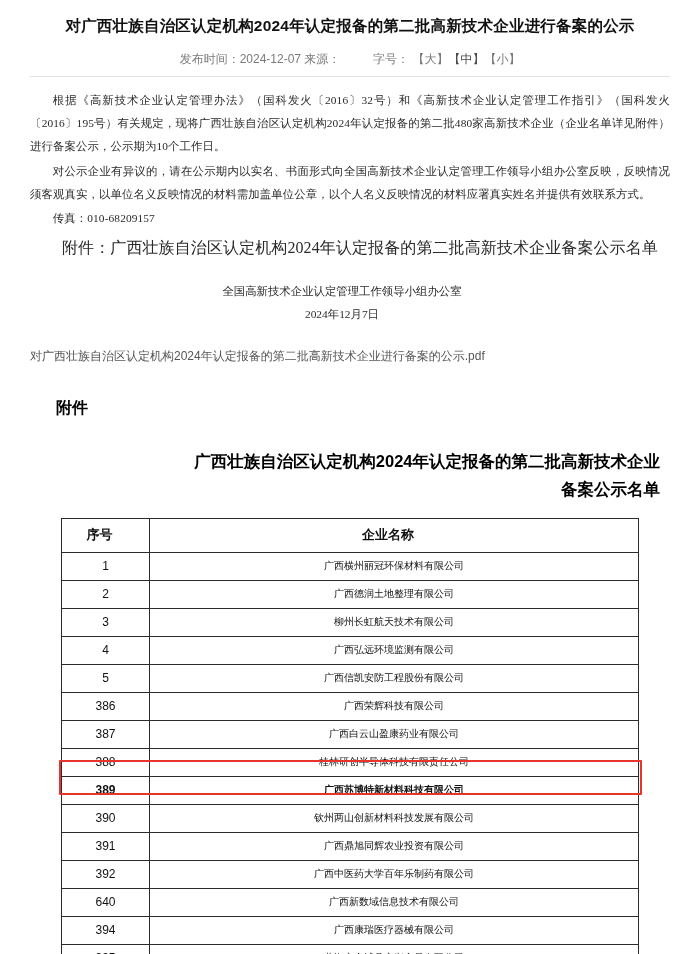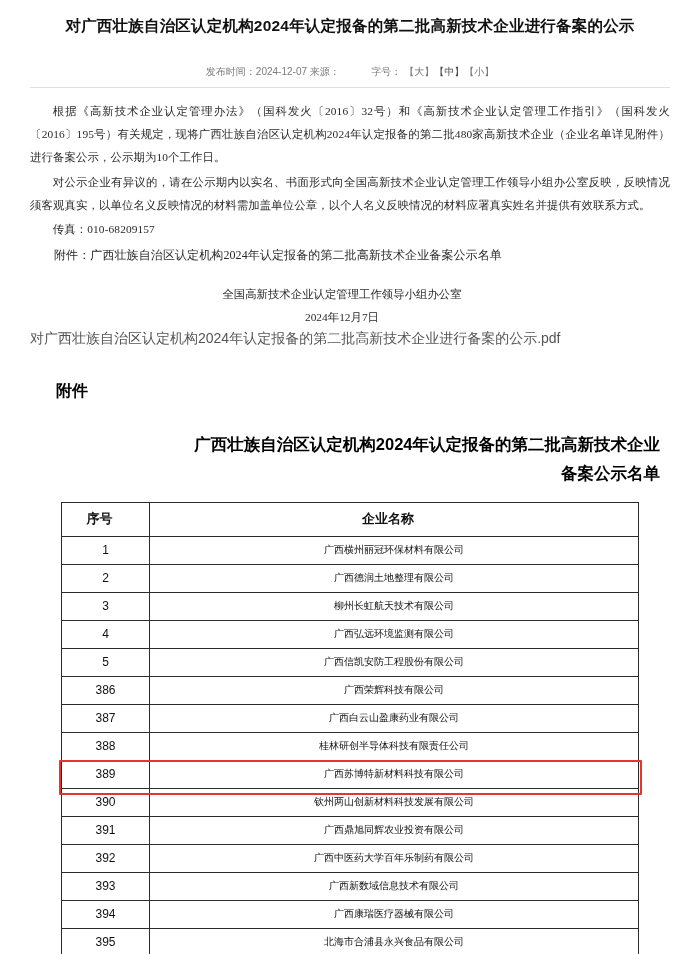--- a/index.html
+++ b/index.html
@@ -29,23 +29,23 @@
   .notice-title {
     text-align: center;
     font-size: 15.5px;
     font-weight: bold;
     color: #111;
     letter-spacing: 0.2px;
     line-height: 1.5;
     font-family: "Liberation Sans", sans-serif;
   }
   .meta-row {
-    margin-top: 28px;
-    text-align: center;
-    font-size: 10px;
+    margin-top: 14px;
+    text-align: center;
+    font-size: 12px;
     color: #7a7a7a;
     font-family: "Liberation Sans", sans-serif;
   }
   .meta-row .sep {
     display: inline-block;
     width: 26px;
   }
   .meta-row .fontsizes span {
     color: #7a7a7a;
   }
@@ -73,25 +73,26 @@
   .sign {
     margin-top: 16px;
     text-align: center;
     font-size: 11.4px;
     line-height: 2.0;
     color: #2a2a2a;
     padding-right: 16px;
   }
   .attach-line {
     margin-top: 14px;
+    font-size: 16px;
+    color: #2a2a2a;
+  }
+  .pdf-name {
+    margin-top: 22px;
     font-size: 12px;
-    color: #2a2a2a;
-  }
-  .pdf-name {
-    font-size: 14px;
     color: #555;
     font-family: "Liberation Sans", sans-serif;
     line-height: 1.4;
   }
 
   
   .attachment {
     margin-top: 18px;
     padding: 0 30px;
     border-top: 1px solid #ffffff;
@@ -129,21 +130,21 @@
     font-weight: bold;
     padding: 7px 12px 8px 0;
   }
   table.list td {
     font-size: 10px;
     padding: 6px 0 7px 0;
   }
   table.list col.c-no { width: 88px; }
   table.list td.no { font-size: 12px; }
   tr.highlight td {
-    font-weight: normal;
+    font-weight: bold;
   }
   .hl-box {
     position: absolute;
     border: 2px solid #e8352b;
     box-sizing: border-box;
     pointer-events: none;
     border-radius: 1px;
   }
 </style>
 </head>
@@ -239,21 +240,21 @@
           </tr>
           <tr>
             <td class="no">391</td>
             <td>广西鼎旭同辉农业投资有限公司</td>
           </tr>
           <tr>
             <td class="no">392</td>
             <td>广西中医药大学百年乐制药有限公司</td>
           </tr>
           <tr>
-            <td class="no">393</td>
+            <td class="no">640</td>
             <td>广西新数域信息技术有限公司</td>
           </tr>
           <tr>
             <td class="no">394</td>
             <td>广西康瑞医疗器械有限公司</td>
           </tr>
           <tr>
             <td class="no">395</td>
             <td>北海市合浦县永兴食品有限公司</td>
           </tr>

